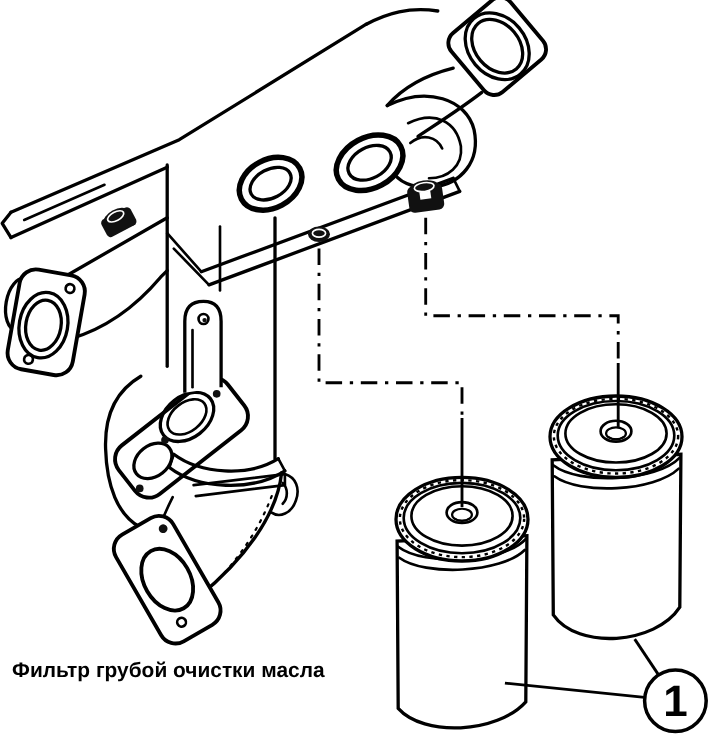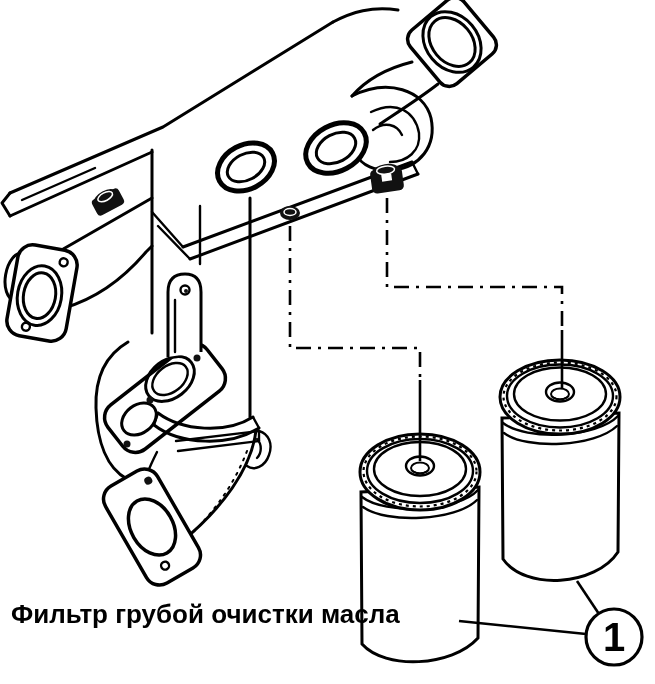--- a/index.html
+++ b/index.html
@@ -1,19 +1,19 @@
 <!DOCTYPE html>
 <html><head>
 <meta charset="utf-8">
 <style>
   html,body{margin:0;padding:0;background:#ffffff;}
   .stage{position:relative;width:655px;height:684px;background:#fff;overflow:hidden;
          font-family:"Liberation Sans",sans-serif;}
   .stage svg{position:absolute;left:0;top:0;}
-  .caption{position:absolute;left:11px;top:599px;font-size:26px;font-weight:bold;
+  .caption{position:absolute;left:11px;top:599px;font-size:19px;font-weight:bold;
            color:#000;white-space:nowrap;font-family:"Liberation Sans",sans-serif;}
   .ln{fill:none;stroke:#000;stroke-width:3;stroke-linecap:round;stroke-linejoin:round;}
   .ln2{fill:none;stroke:#000;stroke-width:2.4;stroke-linecap:round;stroke-linejoin:round;}
   .white{fill:#ffffff;}
   .dark{fill:#111111;stroke:none;}
   .dashdot{fill:none;stroke:#000;stroke-width:2.6;stroke-dasharray:15 7 3 7;}
   .solidlead{fill:none;stroke:#000;stroke-width:2.6;}
   .knurl{fill:none;stroke:#000;stroke-width:2.2;stroke-dasharray:3 4;}
   .shade{fill:none;stroke:#000;stroke-width:2;stroke-dasharray:2 6;stroke-linecap:round;}
   .callout-num{font-family:"Liberation Sans",sans-serif;font-weight:bold;font-size:40px;fill:#000;}

